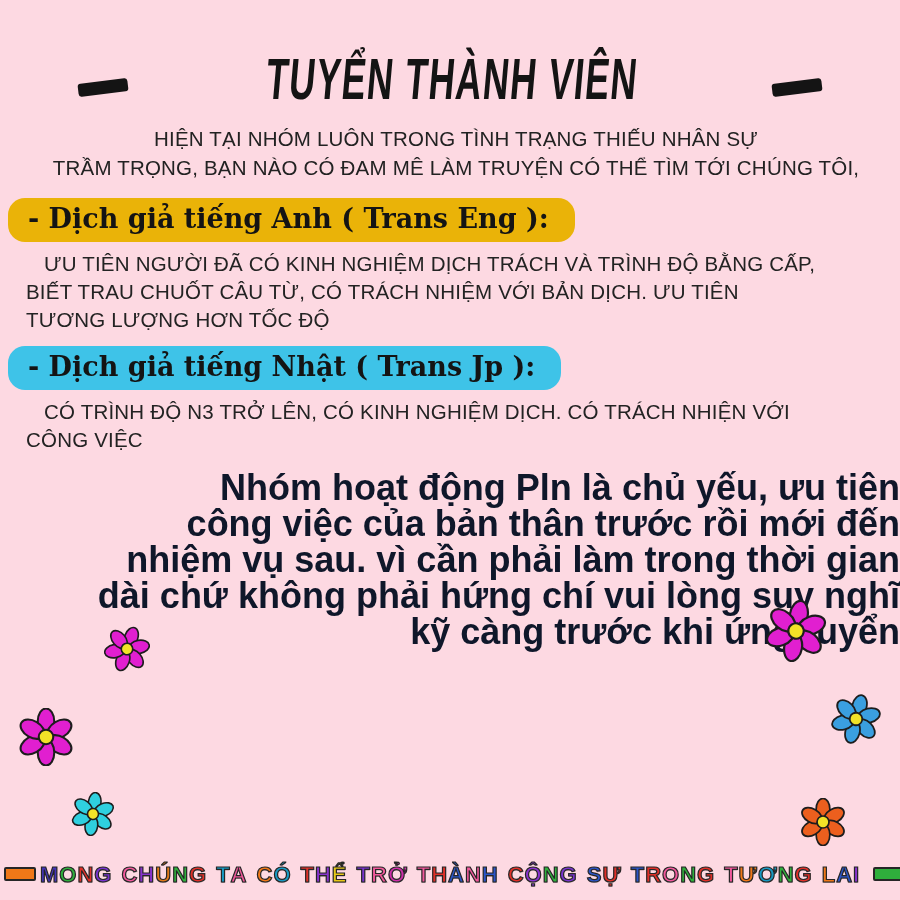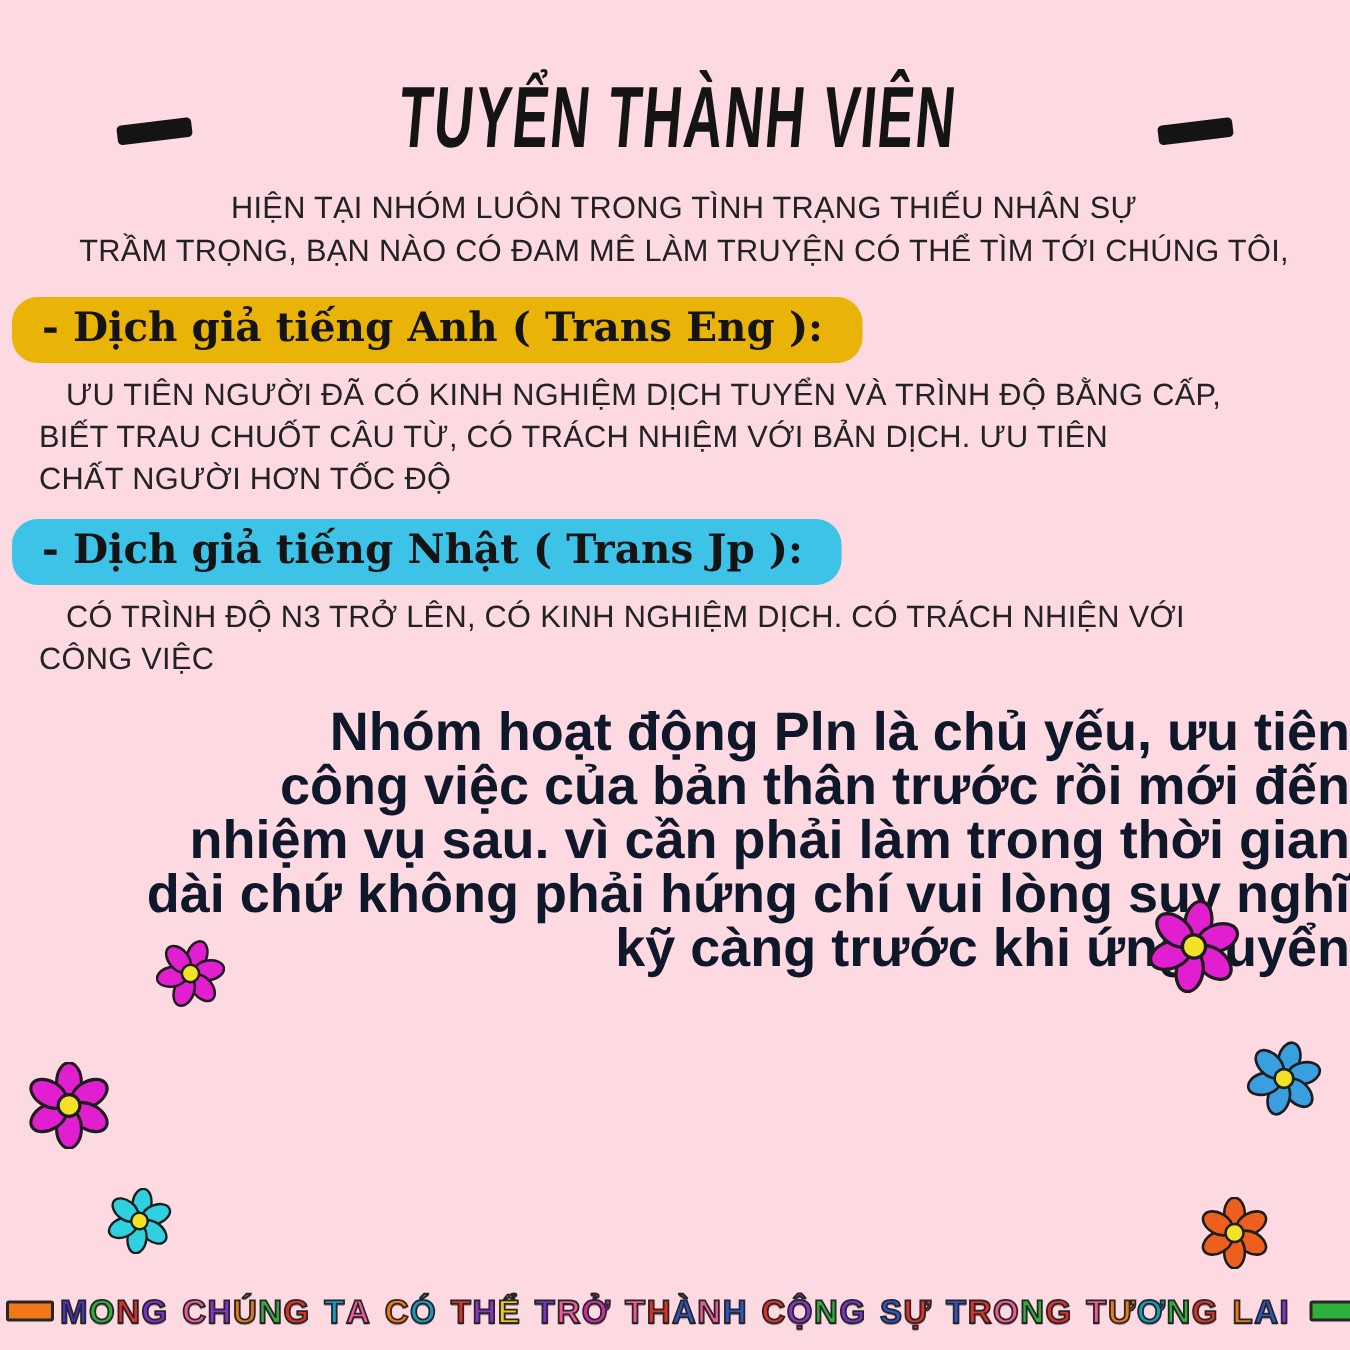--- a/index.html
+++ b/index.html
@@ -78,23 +78,23 @@
   </div>
 
   <div class="intro">
     <div>HIỆN TẠI NHÓM LUÔN TRONG TÌNH TRẠNG THIẾU NHÂN SỰ</div>
     <div>TRẦM TRỌNG, BẠN NÀO CÓ ĐAM MÊ LÀM TRUYỆN CÓ THỂ TÌM TỚI CHÚNG TÔI,</div>
   </div>
 
   <div class="sec1">
     <span class="pill" style="background: #eab308;">- Dịch giả tiếng Anh ( Trans Eng ):</span>
     <div class="body-lines">
-      <div class="indent">ƯU TIÊN NGƯỜI ĐÃ CÓ KINH NGHIỆM DỊCH TUYỂN VÀ TRÌNH ĐỘ BẰNG CẤP,</div>
+      <div class="indent">ƯU TIÊN NGƯỜI ĐÃ CÓ KINH NGHIỆM DỊCH TRÁCH VÀ TRÌNH ĐỘ BẰNG CẤP,</div>
       <div>BIẾT TRAU CHUỐT CÂU TỪ, CÓ TRÁCH NHIỆM VỚI BẢN DỊCH. ƯU TIÊN</div>
-      <div>CHẤT NGƯỜI HƠN TỐC ĐỘ</div>
+      <div>TƯƠNG LƯỢNG HƠN TỐC ĐỘ</div>
     </div>
   </div>
 
   <div class="sec2">
     <span class="pill" style="background: rgb(62, 195, 232);">- Dịch giả tiếng Nhật ( Trans Jp ):</span>
     <div class="body-lines">
       <div class="indent">CÓ TRÌNH ĐỘ N3 TRỞ LÊN, CÓ KINH NGHIỆM DỊCH. CÓ TRÁCH NHIỆN VỚI</div>
       <div>CÔNG VIỆC</div>
     </div>
   </div>

